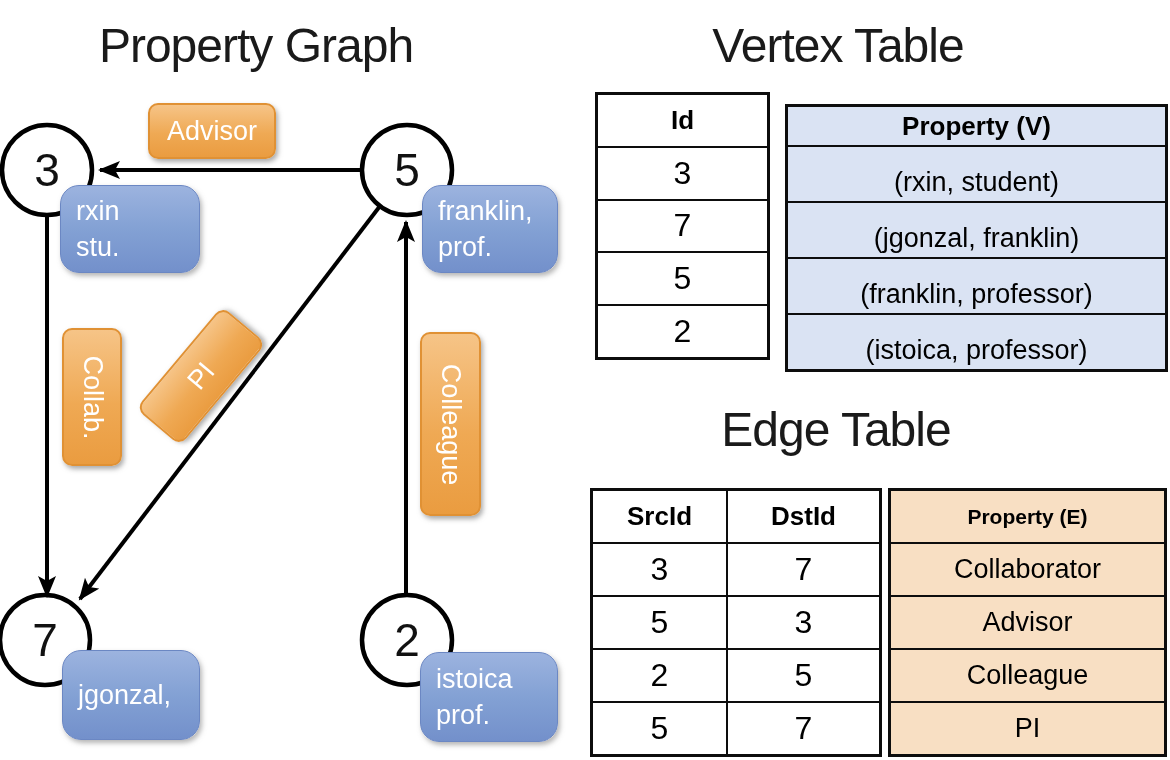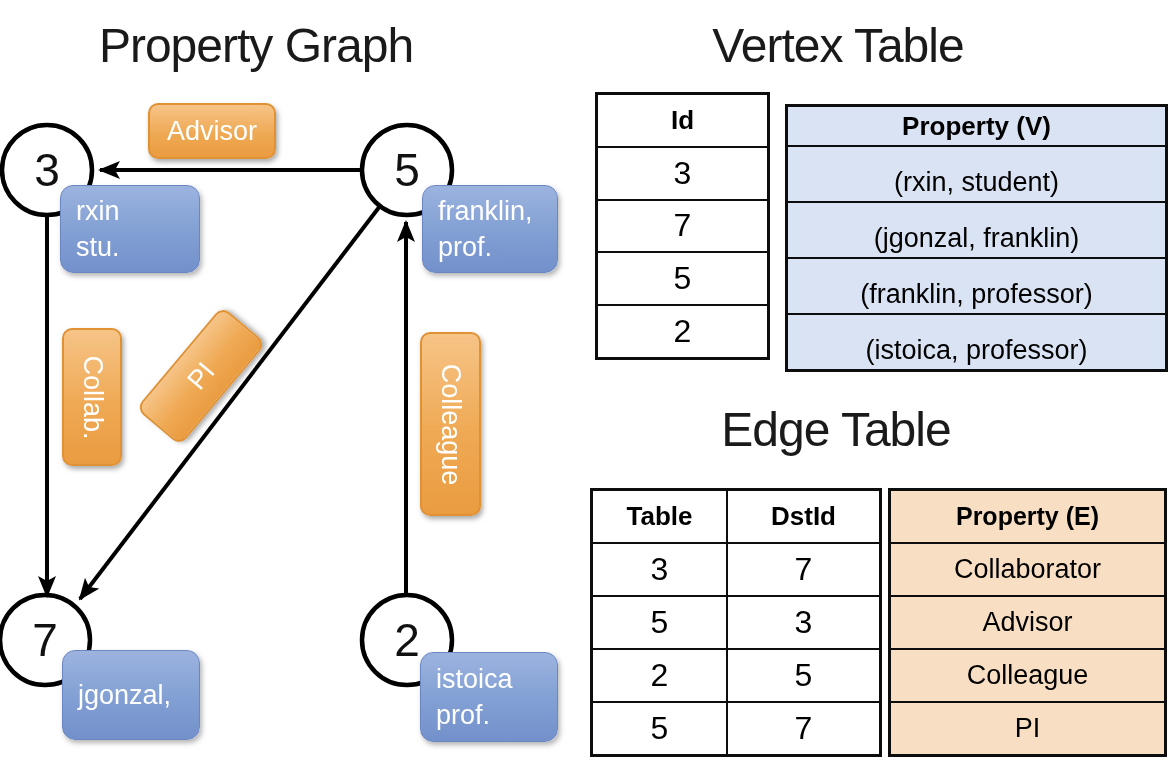--- a/index.html
+++ b/index.html
@@ -22,21 +22,21 @@
     background:linear-gradient(180deg,#f6c487 0%,#efa954 55%,#ea9c40 100%);
     border:2px solid #e09134;border-radius:10px;
     box-shadow:2px 3px 5px rgba(100,100,100,.55);
     display:flex;align-items:center;justify-content:center;
     color:#fff;font-size:27px;font-weight:300;
   }
   .obox .vtext{transform:rotate(90deg);white-space:nowrap;}
   
   .bbox{
     background:linear-gradient(180deg,#9cb3df 0%,#83a1d4 50%,#7390cb 100%);
-    border:1px solid #6b87c3;border-radius:13px;
+    border:1px solid #6b87c3;border-radius:19px;
     box-shadow:2px 3px 5px rgba(110,110,110,.5);
     display:flex;flex-direction:column;justify-content:center;
     padding-left:15px;box-sizing:border-box;
     color:#fff;font-size:27px;font-weight:300;line-height:1.34;white-space:nowrap;
   }
   
   .tbox{
     border:3px solid #0d0d0d;box-sizing:border-box;
     display:flex;flex-direction:column;background:#fff;
   }
@@ -143,21 +143,21 @@
     <div class="trow">
         <div class="tcell pv">(franklin, professor)</div>
       </div>
     <div class="trow">
         <div class="tcell pv">(istoica, professor)</div>
       </div>
   </div>
 
   <div class="abs tbox" style="left:590px;top:488px;width:292px;height:269px;">
     <div class="trow">
-      <div class="tcell th" style="flex:0 0 133px;">Table</div>
+      <div class="tcell th" style="flex:0 0 133px;">SrcId</div>
       <div class="tcell th">DstId</div>
     </div>
     <div class="trow">
       <div class="tcell idv" style="flex:0 0 133px;">3</div>
       <div class="tcell idv">7</div>
     </div>
     <div class="trow">
       <div class="tcell idv" style="flex:0 0 133px;">5</div>
       <div class="tcell idv">3</div>
     </div>
@@ -166,21 +166,21 @@
       <div class="tcell idv">5</div>
     </div>
     <div class="trow">
       <div class="tcell idv" style="flex:0 0 133px;">5</div>
       <div class="tcell idv">7</div>
     </div>
   </div>
 
   <div class="abs tbox efill" style="left:888px;top:488px;width:279px;height:269px;">
     <div class="trow">
-        <div class="tcell th" style="font-size:25px;">Property (E)</div>
+        <div class="tcell th" style="font-size:21px;">Property (E)</div>
       </div>
     <div class="trow">
         <div class="tcell pv">Collaborator</div>
       </div>
     <div class="trow">
         <div class="tcell pv">Advisor</div>
       </div>
     <div class="trow">
         <div class="tcell pv">Colleague</div>
       </div>

